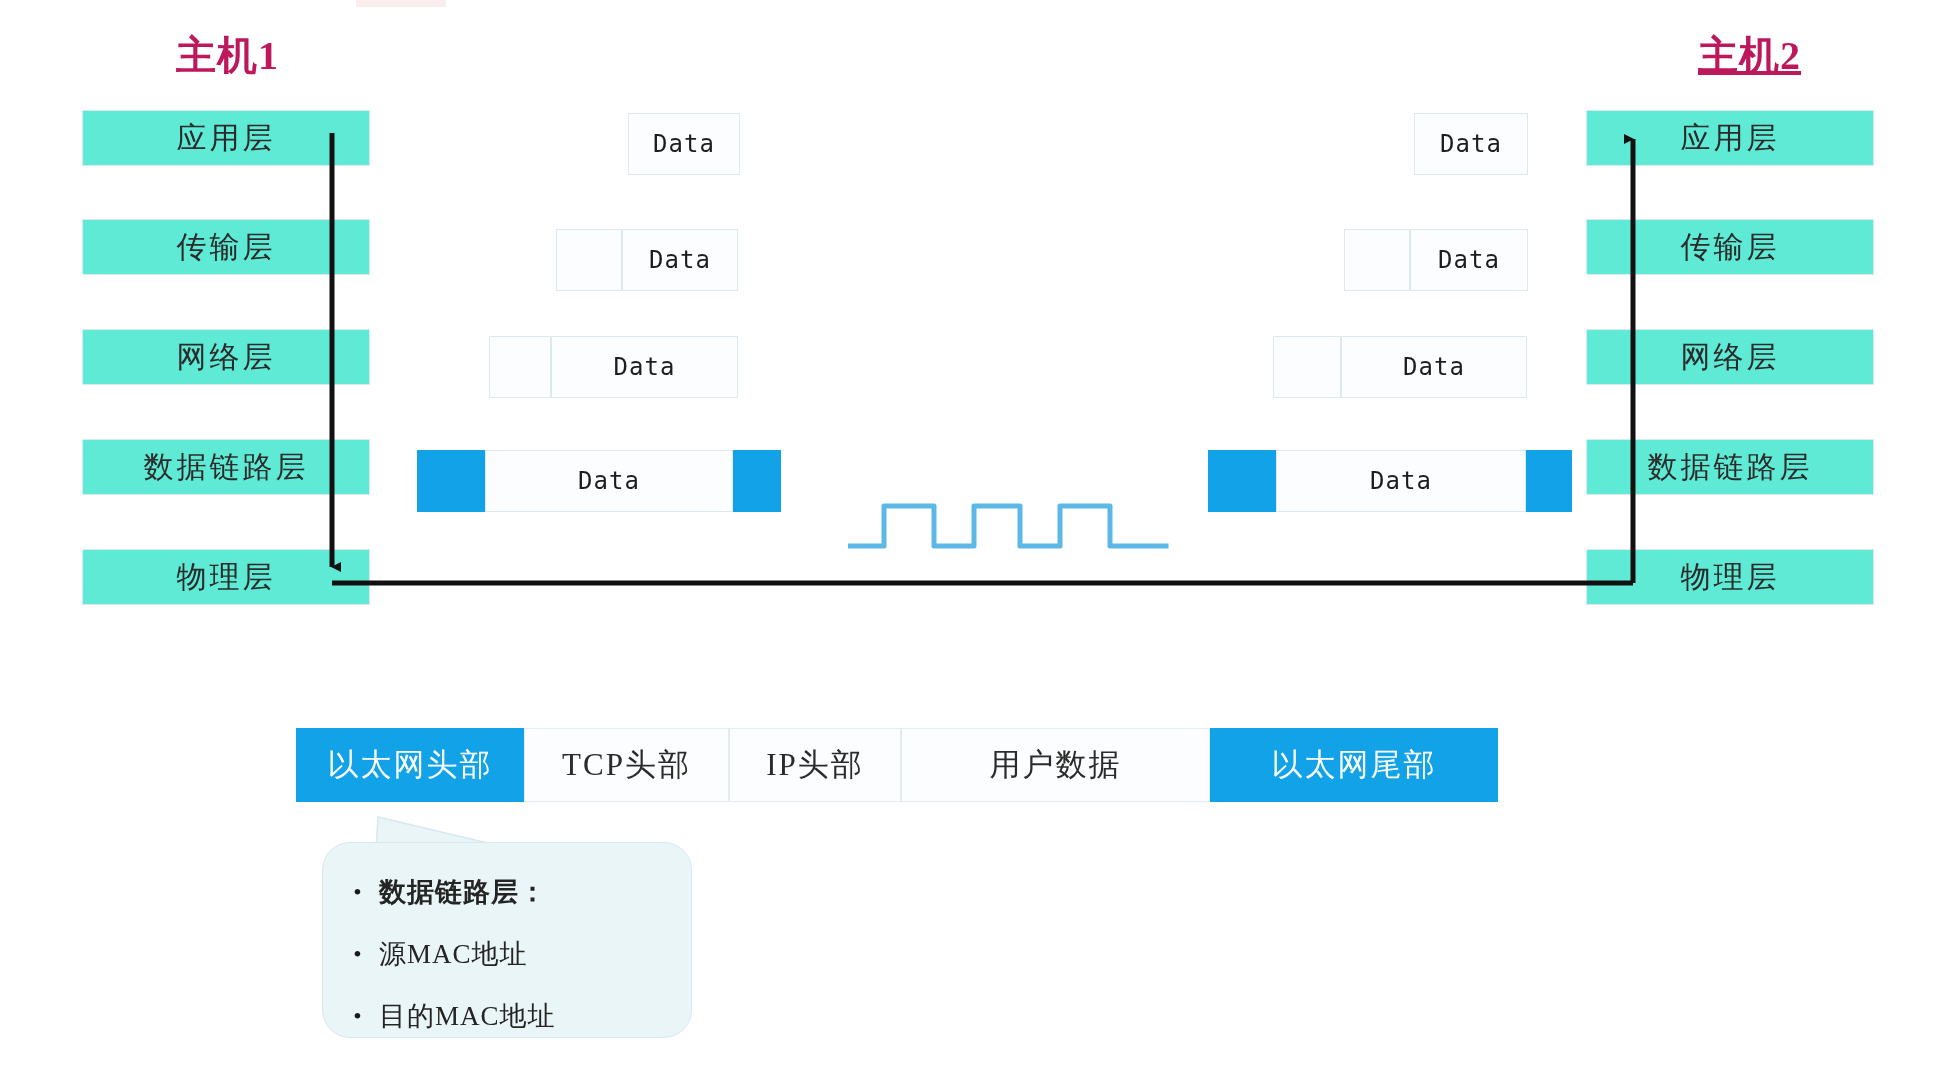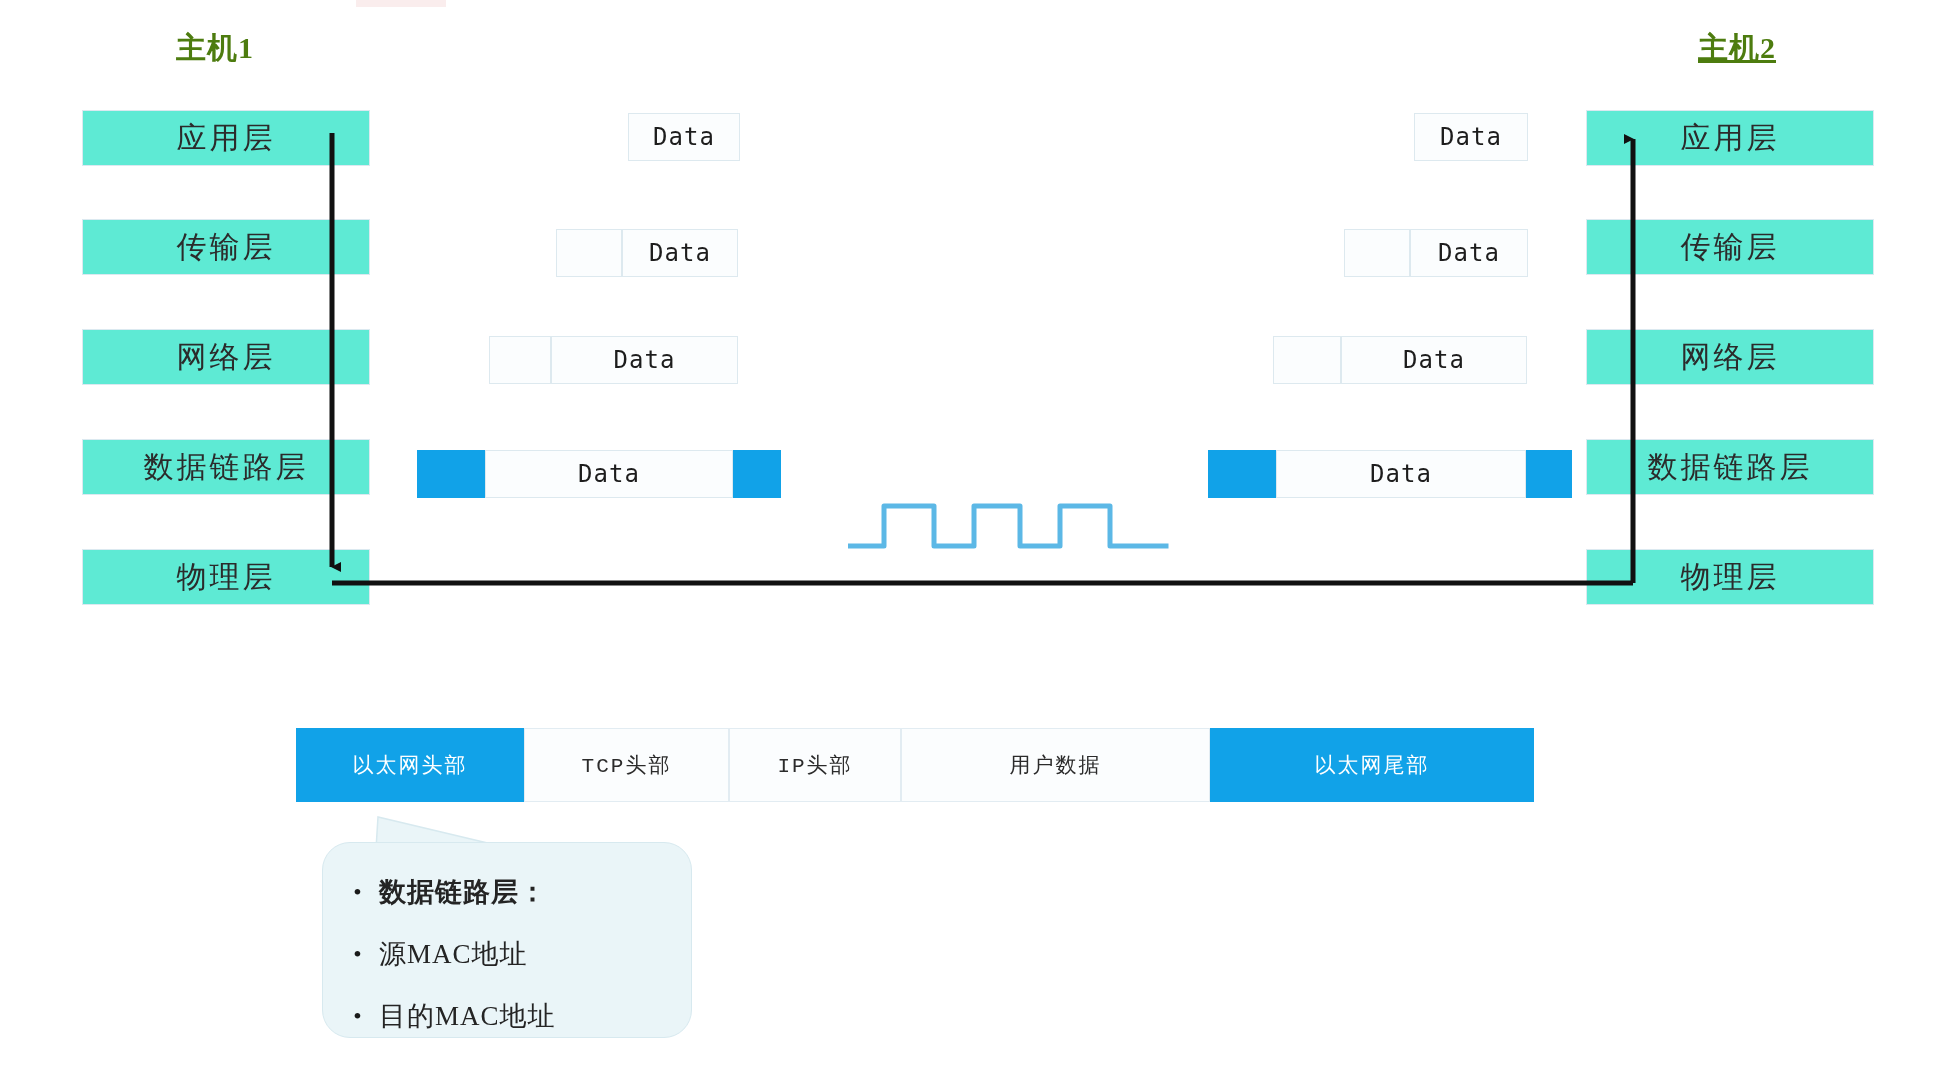--- a/index.html
+++ b/index.html
@@ -15,23 +15,23 @@
     width: 1948px;
     height: 1090px;
     background: #ffffff;
     overflow: hidden;
   }
 
   
   .host-title {
     position: absolute;
     font-family: "Liberation Serif", serif;
-    font-size: 30px;
+    font-size: 40px;
     font-weight: 700;
-    color: #4d7c0f;
+    color: #be185d;
     letter-spacing: 1px;
     white-space: nowrap;
   }
   #host1-title { left: 176px; top: 28px; }
   #host2-title { left: 1698px; top: 28px; text-decoration: underline; }
 
   
   .layer-box {
     position: absolute;
     width: 288px;
@@ -47,21 +47,21 @@
     color: #2b2b2b;
     letter-spacing: 3px;
     white-space: nowrap;
   }
   .layer-left  { left: 82px; }
   .layer-right { left: 1586px; }
 
   
   .pkt {
     position: absolute;
-    height: 48px;
+    height: 62px;
     box-sizing: border-box;
     display: flex;
     align-items: stretch;
   }
   .pkt .cell {
     box-sizing: border-box;
     border: 1px solid #dde9ef;
     background: #fbfdfe;
     display: flex;
     align-items: center;
@@ -95,22 +95,22 @@
     display: flex;
     align-items: stretch;
   }
   #frame-bar .fcell {
     box-sizing: border-box;
     border: 1px solid #e2ecf2;
     background: #fbfdfe;
     display: flex;
     align-items: center;
     justify-content: center;
-    font-family: Liberation Mono, monospace;
-    font-size: 21px;
+    font-family: Liberation Serif, serif;
+    font-size: 31px;
     color: #2b2b2b;
     letter-spacing: 2px;
     white-space: nowrap;
   }
   #frame-bar .fcell.accent {
     background: #11a2e8;
     border-color: #11a2e8;
     color: #ffffff;
   }
 
@@ -260,21 +260,21 @@
     <g>
       <path d="M1633,583 L1633,139" fill="none" stroke="#111111" stroke-width="5" marker-end="url(#ah-up)"></path>
     </g>
   </svg>
 
   <div id="frame-bar">
     <div class="fcell accent" style="width:228px;">以太网头部</div>
     <div class="fcell" style="width:205px;">TCP头部</div>
     <div class="fcell" style="width:172px;">IP头部</div>
     <div class="fcell" style="width:309px;">用户数据</div>
-    <div class="fcell accent" style="width:324px;text-align:right;">以太网尾部</div>
+    <div class="fcell accent" style="width:288px;text-align:right;">以太网尾部</div>
   </div>
 
   <svg id="callout-tail" viewBox="0 0 130 44">
     <path d="M6,44 L8,12 L126,40 Z" fill="#eaf5f8" stroke="#d7e9ef" stroke-width="1.5"></path>
   </svg>
 
   <div id="callout">
     <div class="co-line bold">
       <span class="bullet">•</span>
       <span class="txt">数据链路层：</span>

